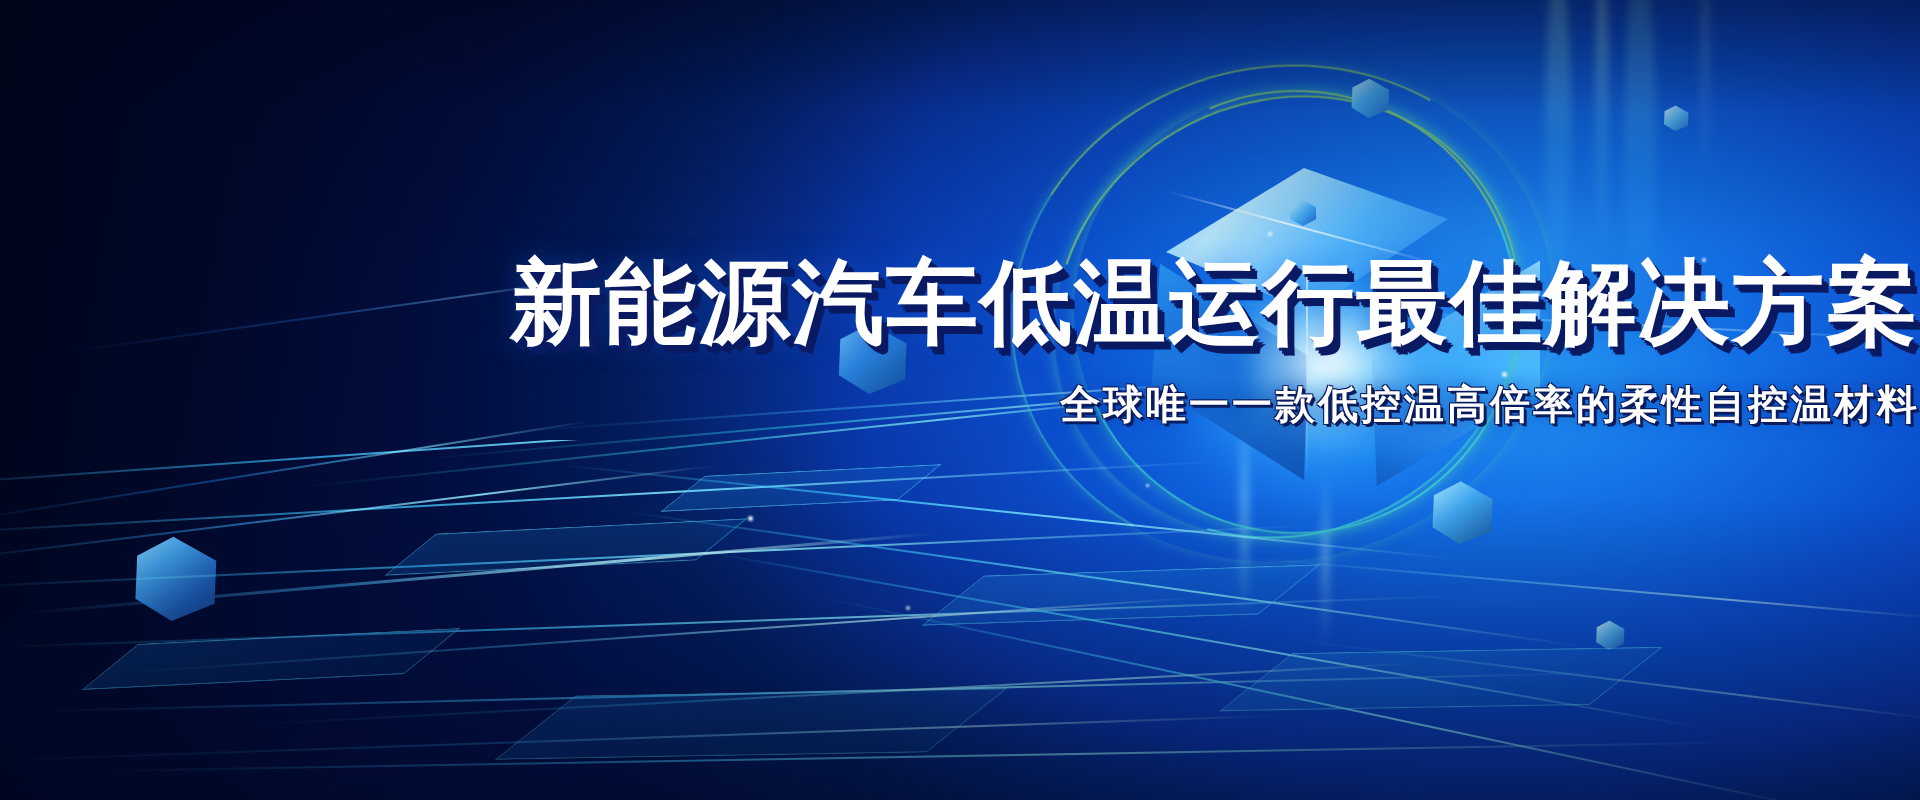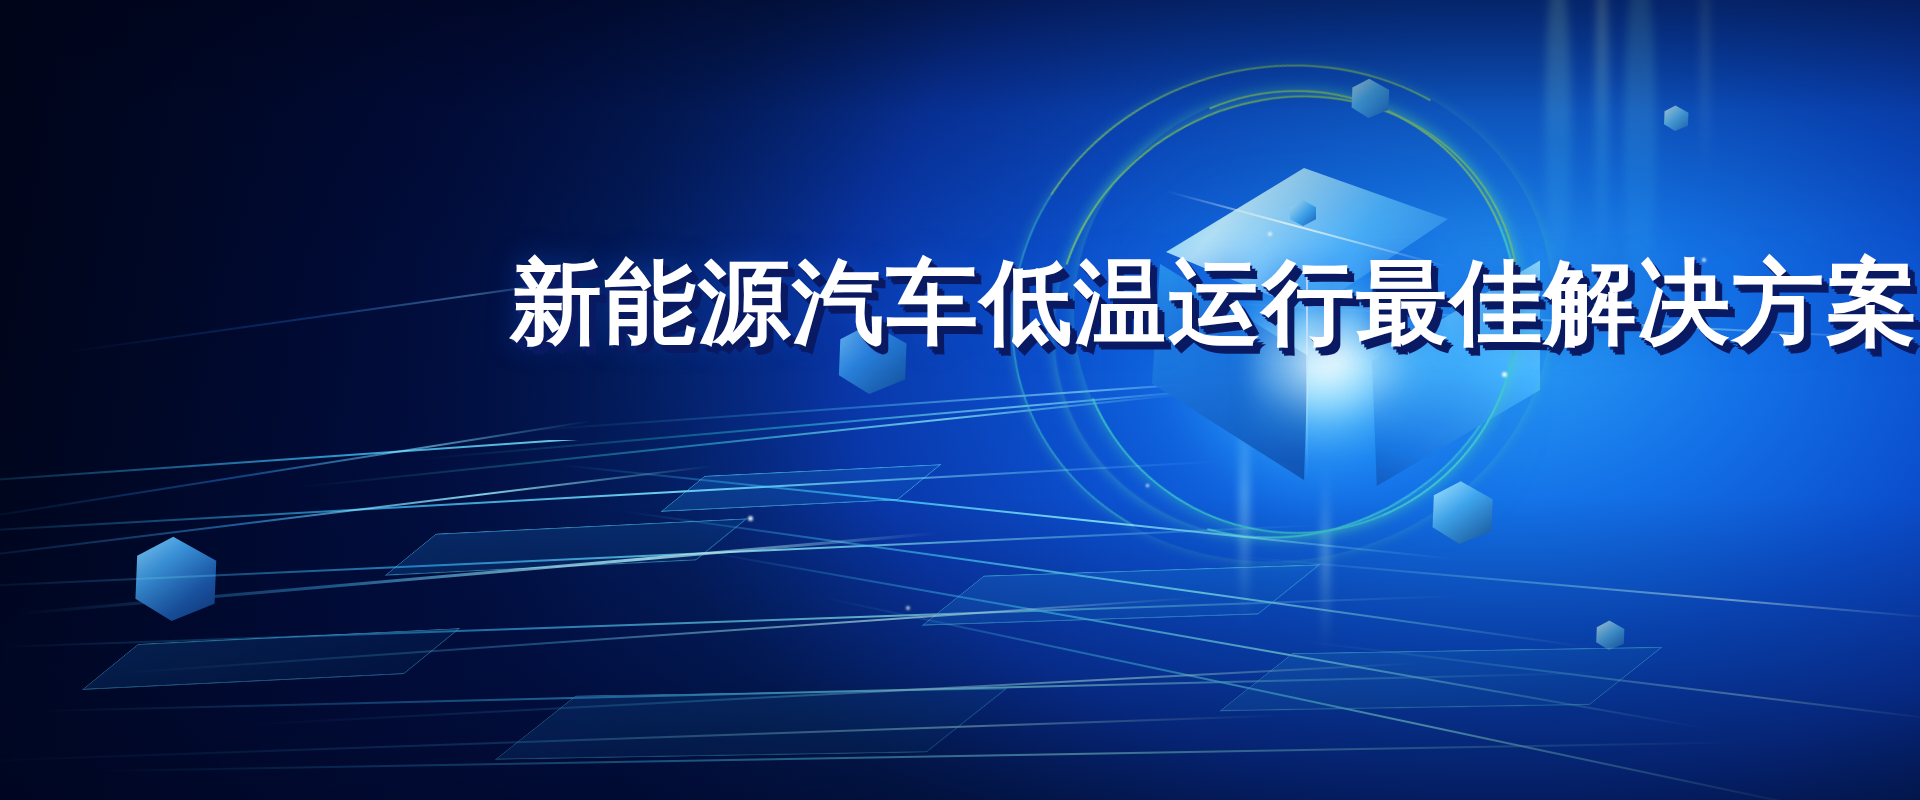--- a/index.html
+++ b/index.html
@@ -325,15 +325,16 @@
     <div class="spark" style="left:1502px;top:372px;width:5px;height:5px;"></div>
     <div class="spark" style="left:1702px;top:258px;width:4px;height:4px;"></div>
     <div class="spark" style="left:906px;top:606px;width:4px;height:4px;"></div>
     <div class="spark" style="left:1146px;top:484px;width:3px;height:3px;"></div>
   </div>
 
   <div class="bg-top-vignette"></div>
 
   <div class="text-block">
     <div class="headline">新能源汽车低温运行最佳解决方案</div>
+    <div class="subhead">全球唯一一款低控温高倍率的柔性自控温材料</div>
   </div>
 
 </div>
 
 </body></html>

